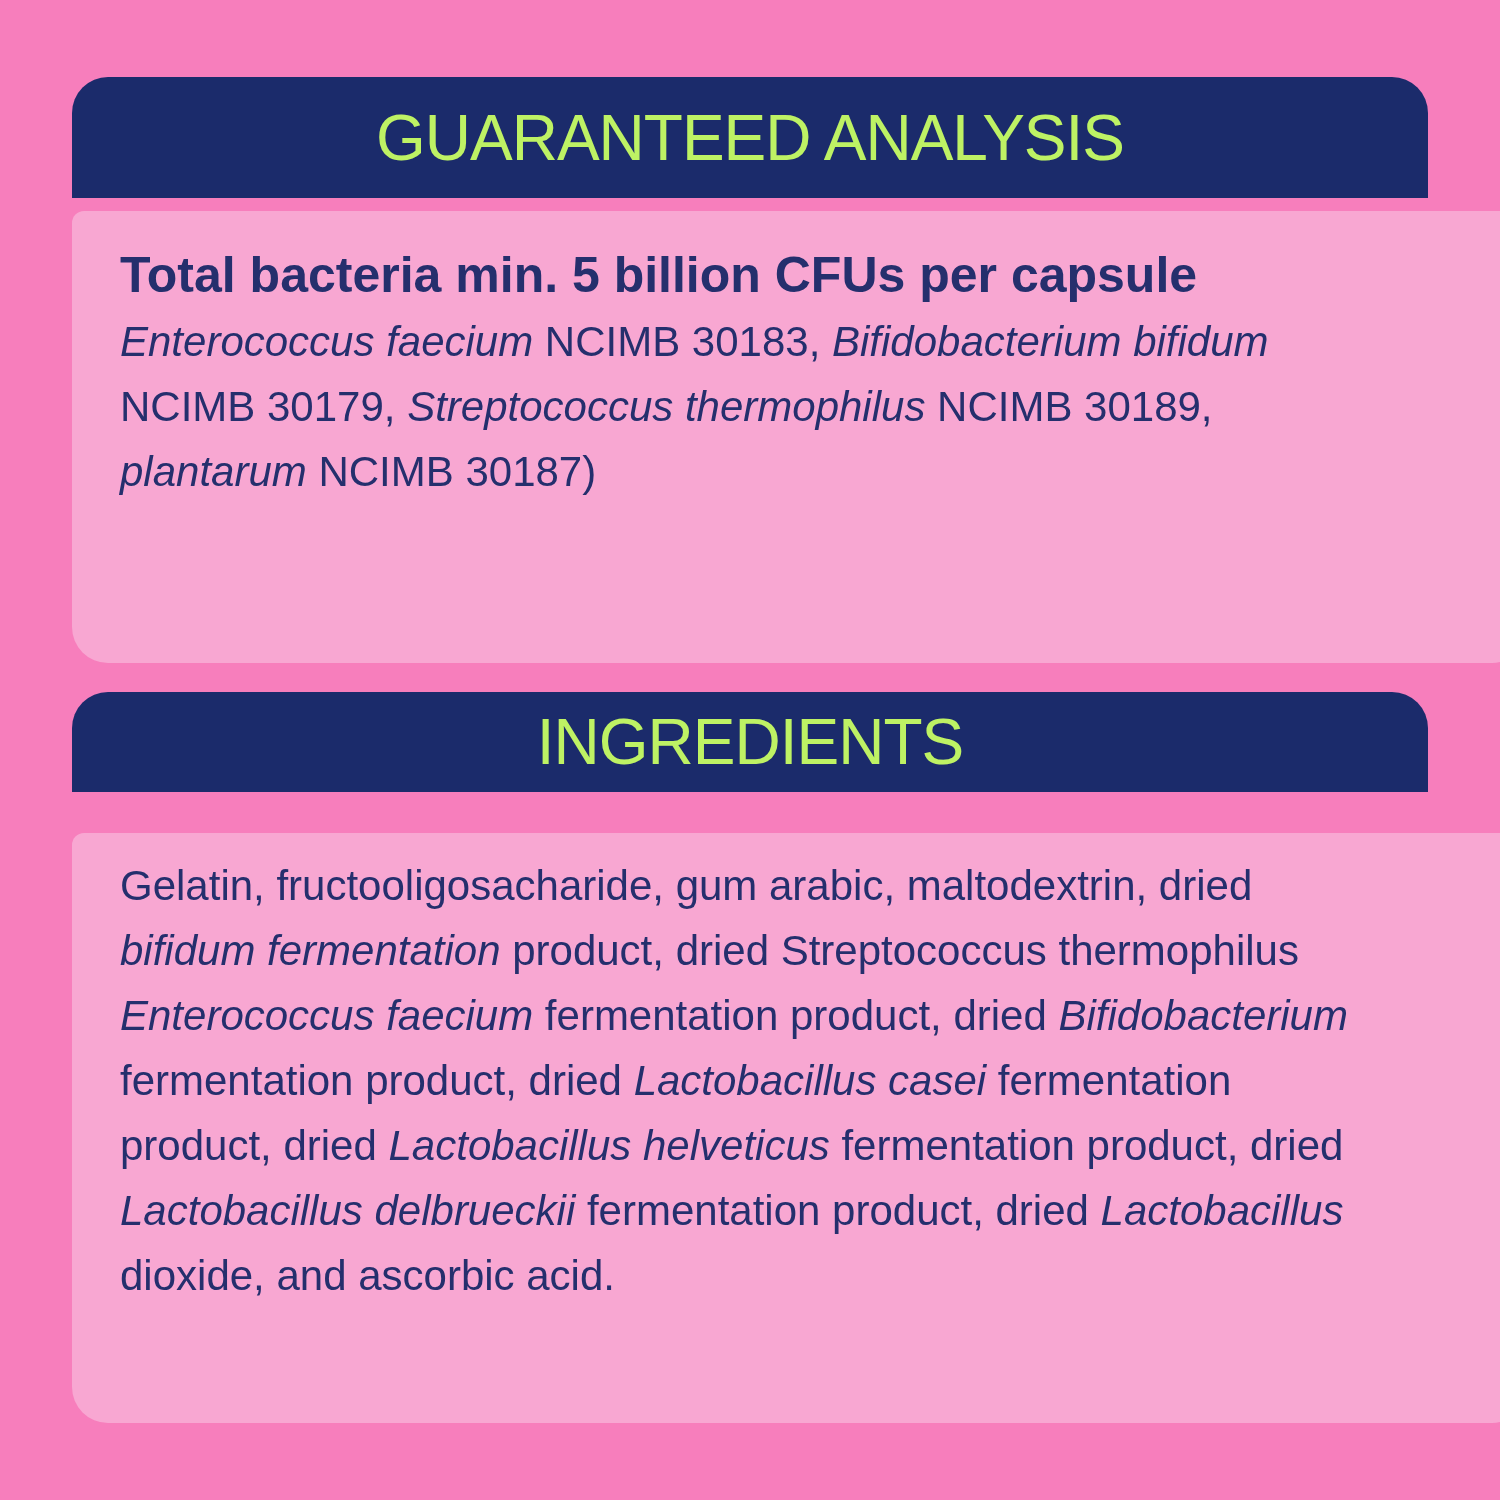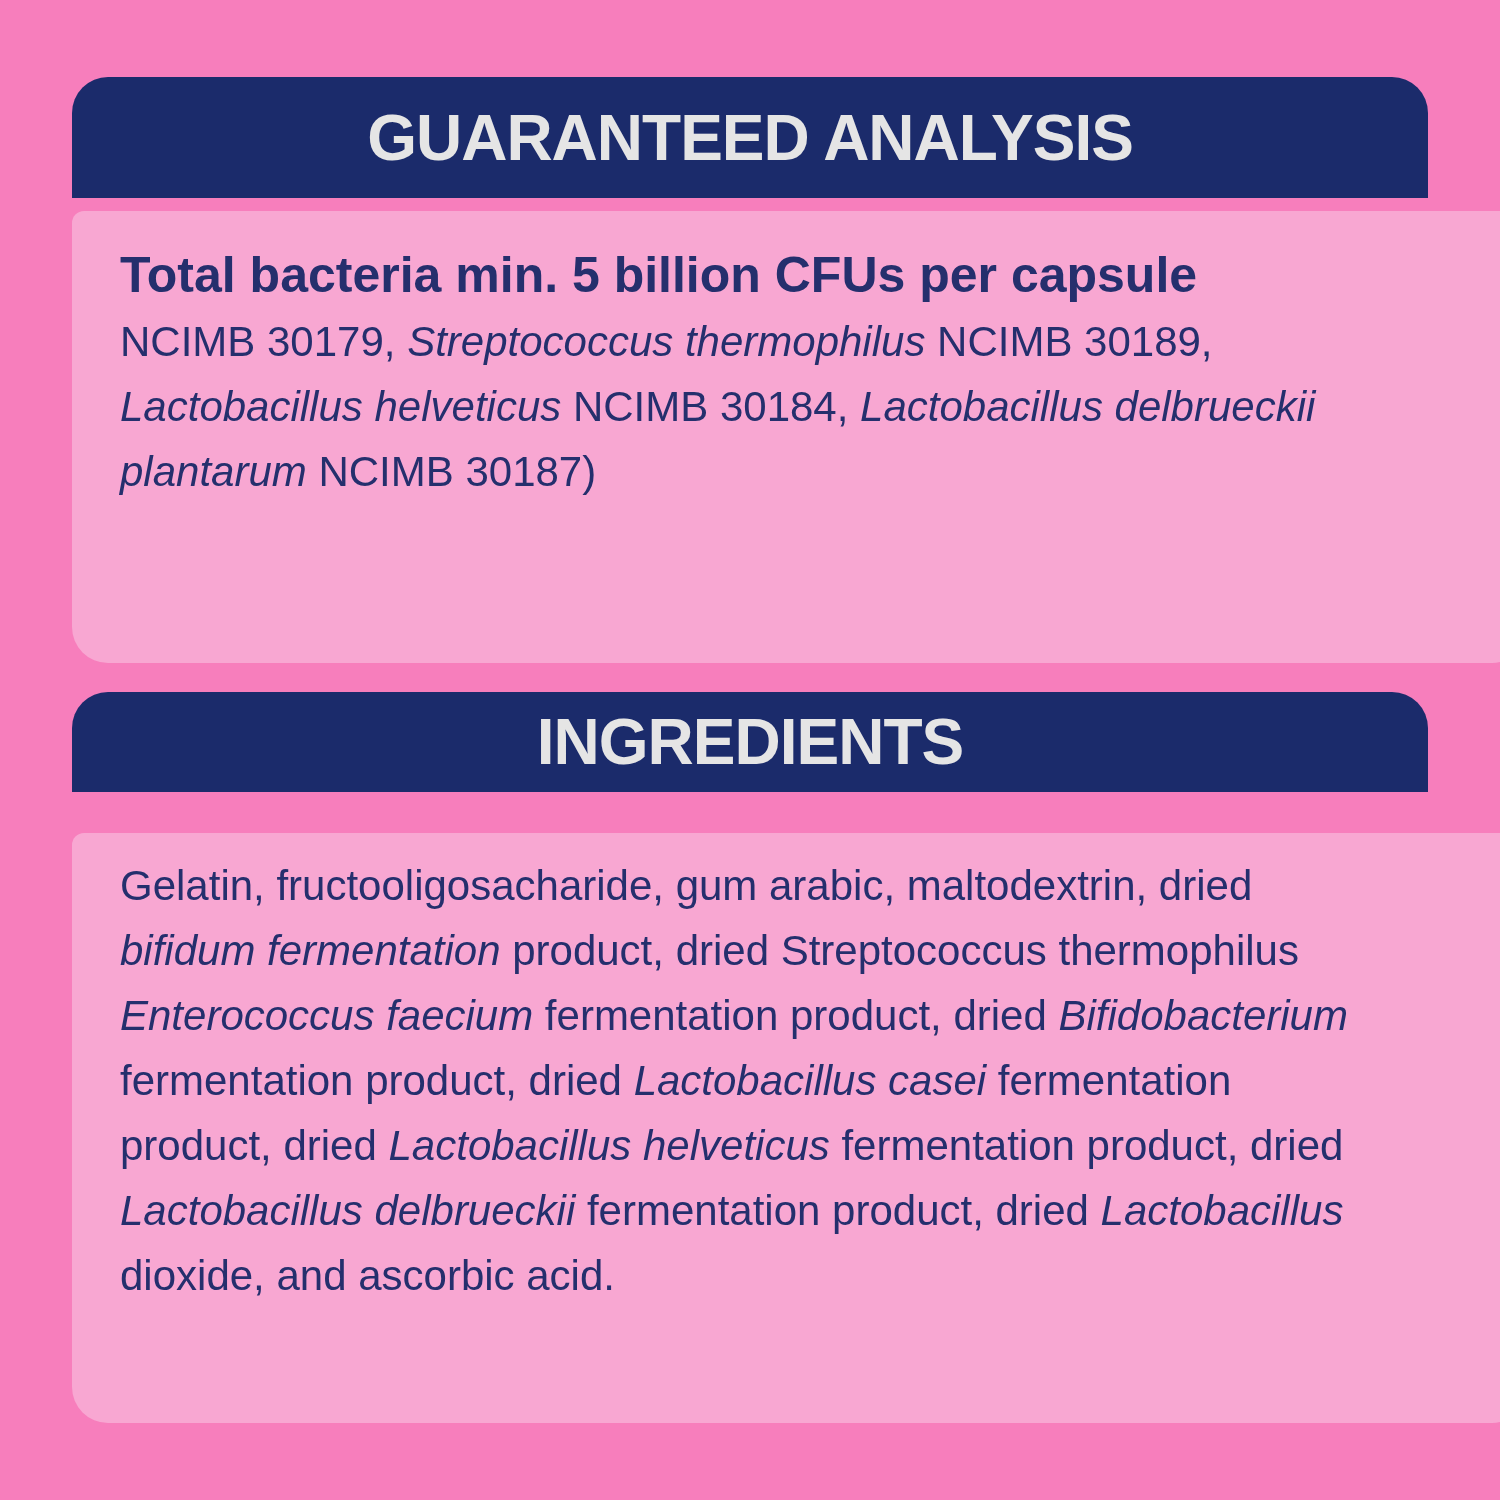--- a/index.html
+++ b/index.html
@@ -12,22 +12,22 @@
   }
   .card-header{
     position:absolute;left:72px;width:1356px;
     background:var(--navy,#1b2b6b);
     border-radius:36px 36px 0 0;
     display:flex;align-items:center;justify-content:center;
   }
   .card-header.h1{top:77px;height:121px;}
   .card-header.h2{top:692px;height:100px;}
   .card-header .title{
-    color:#e5e5e5;
-    font-size:64px;font-weight:700;
+    color:#bef264;
+    font-size:64px;font-weight:400;
     letter-spacing:-1px;
     line-height:1;
     margin:0;
   }
   .panel{
     position:absolute;left:72px;width:1456px;
     background:var(--panel,#f8a7d2);
     border-radius:12px 12px 36px 36px;
     box-sizing:border-box;
     padding:0 48px;
@@ -53,22 +53,22 @@
 
 <div class="canvas" style="--bg: #f77ebc; --panel: #f8a7d2; --navy: #1b2b6b; --ink: #252f6d;">
 
   <header class="card-header h1">
     <h1 class="title">GUARANTEED ANALYSIS</h1>
   </header>
 
   <section class="panel p1">
     <p class="headline">Total bacteria min. 5 billion CFUs per capsule</p>
     <div class="rich">
+        <div class="text-line"><i>Enterococcus faecium</i><span> NCIMB 30183, </span><i>Bifidobacterium bifidum</i></div>
         <div class="text-line"><span>NCIMB 30179, </span><i>Streptococcus thermophilus</i><span> NCIMB 30189,</span></div>
-        <div class="text-line"><i>Lactobacillus helveticus</i><span> NCIMB 30184, </span><i>Lactobacillus delbrueckii</i></div>
         <div class="text-line"><i>plantarum</i><span> NCIMB 30187)</span></div>
       </div>
   </section>
 
   <header class="card-header h2">
     <h1 class="title">INGREDIENTS</h1>
   </header>
 
   <section class="panel p2">
     <div class="rich">

